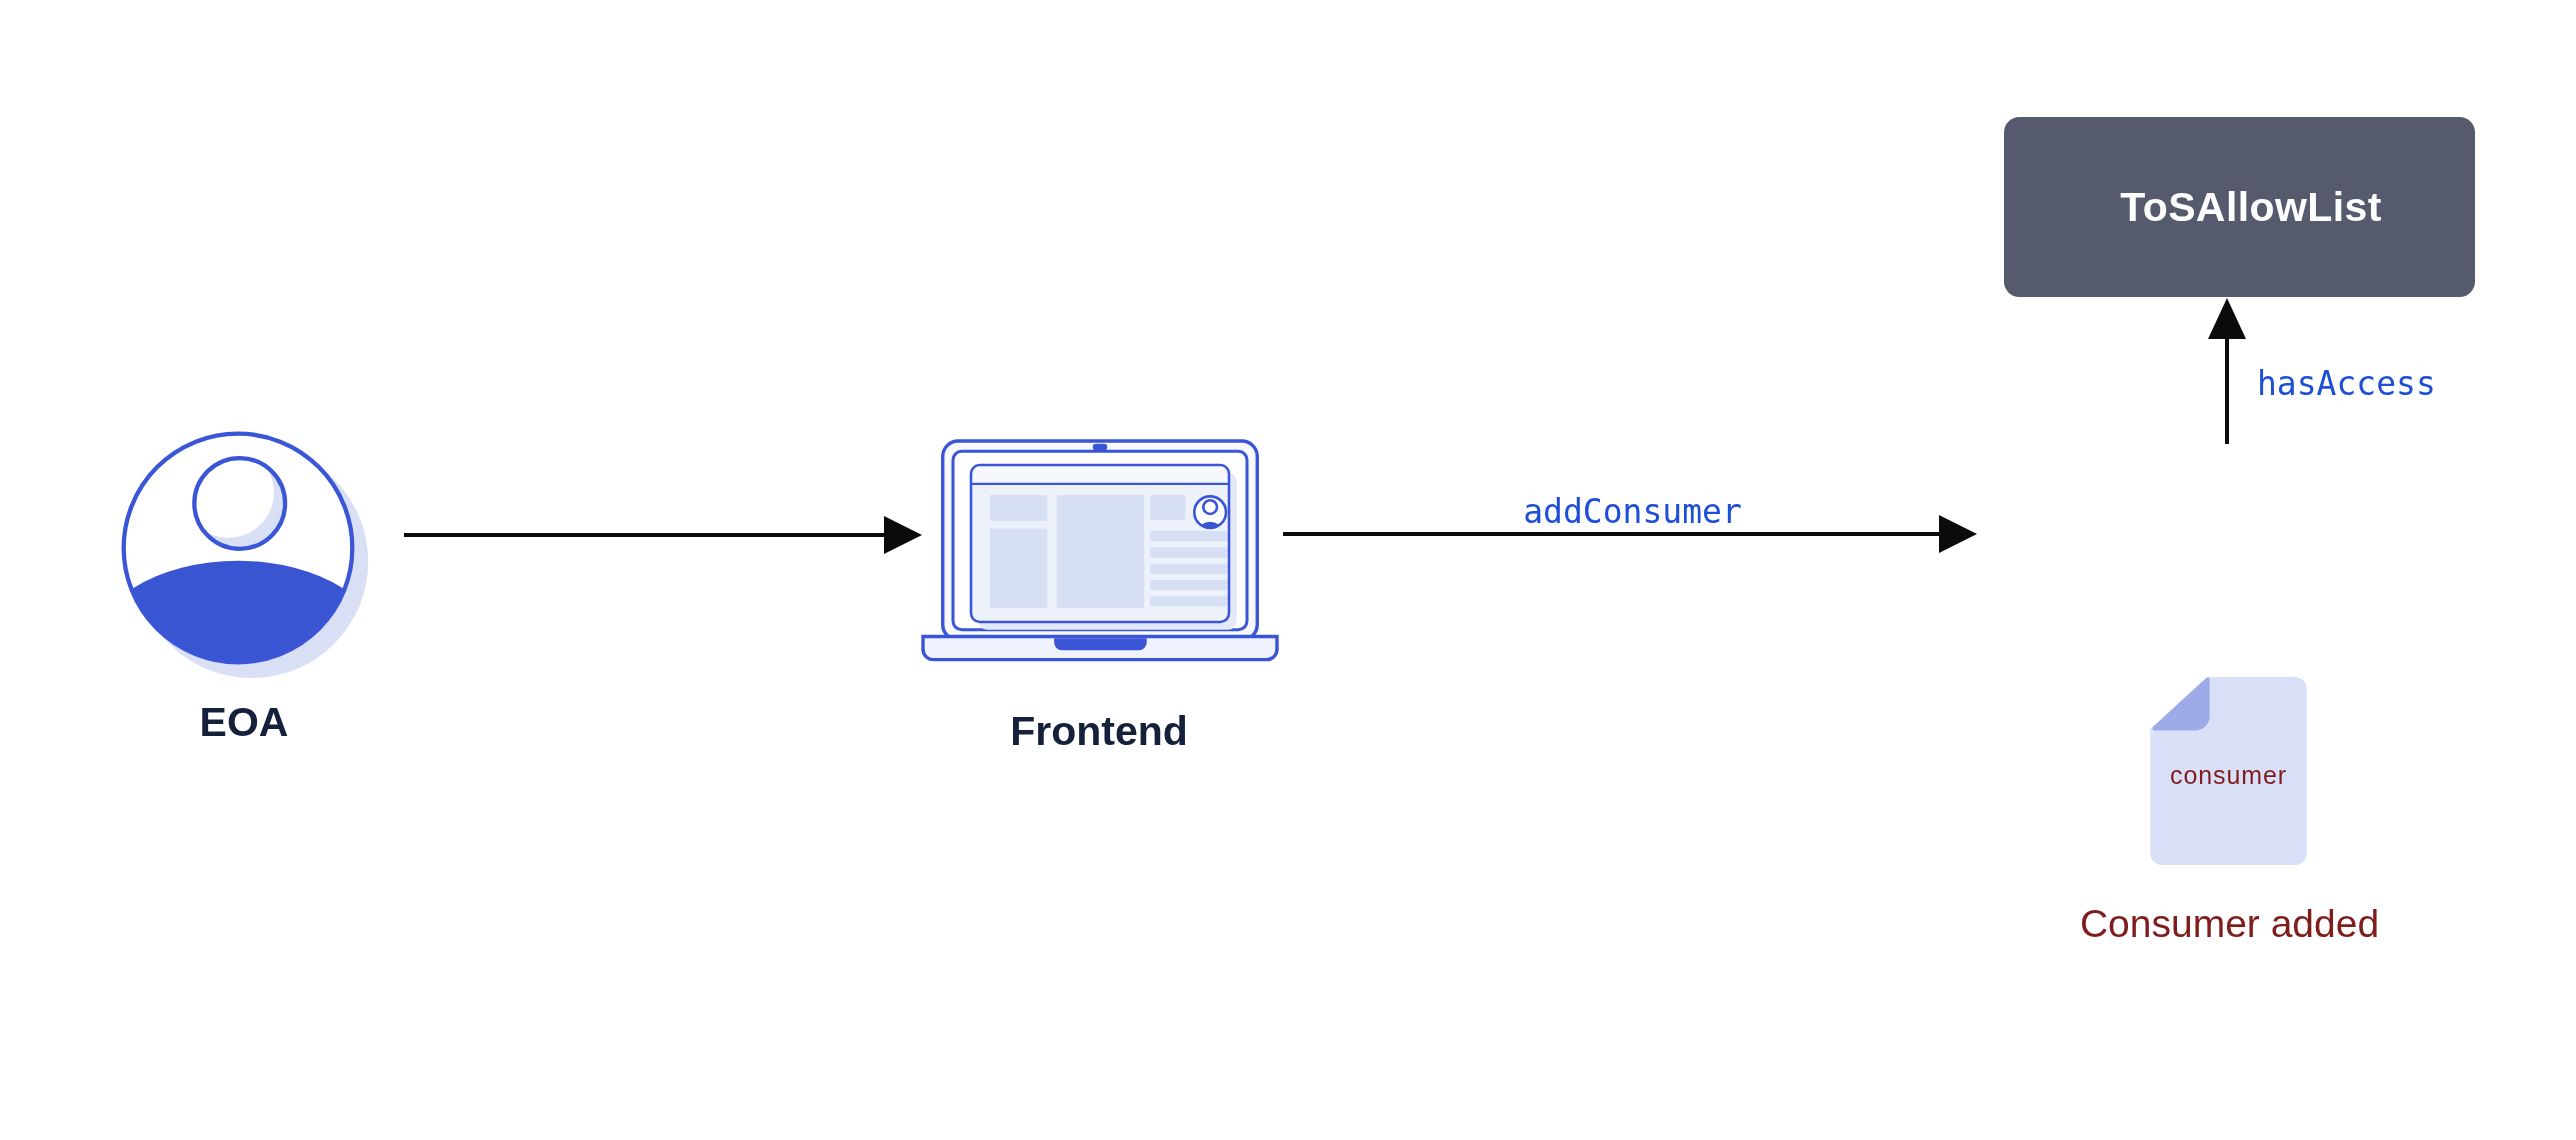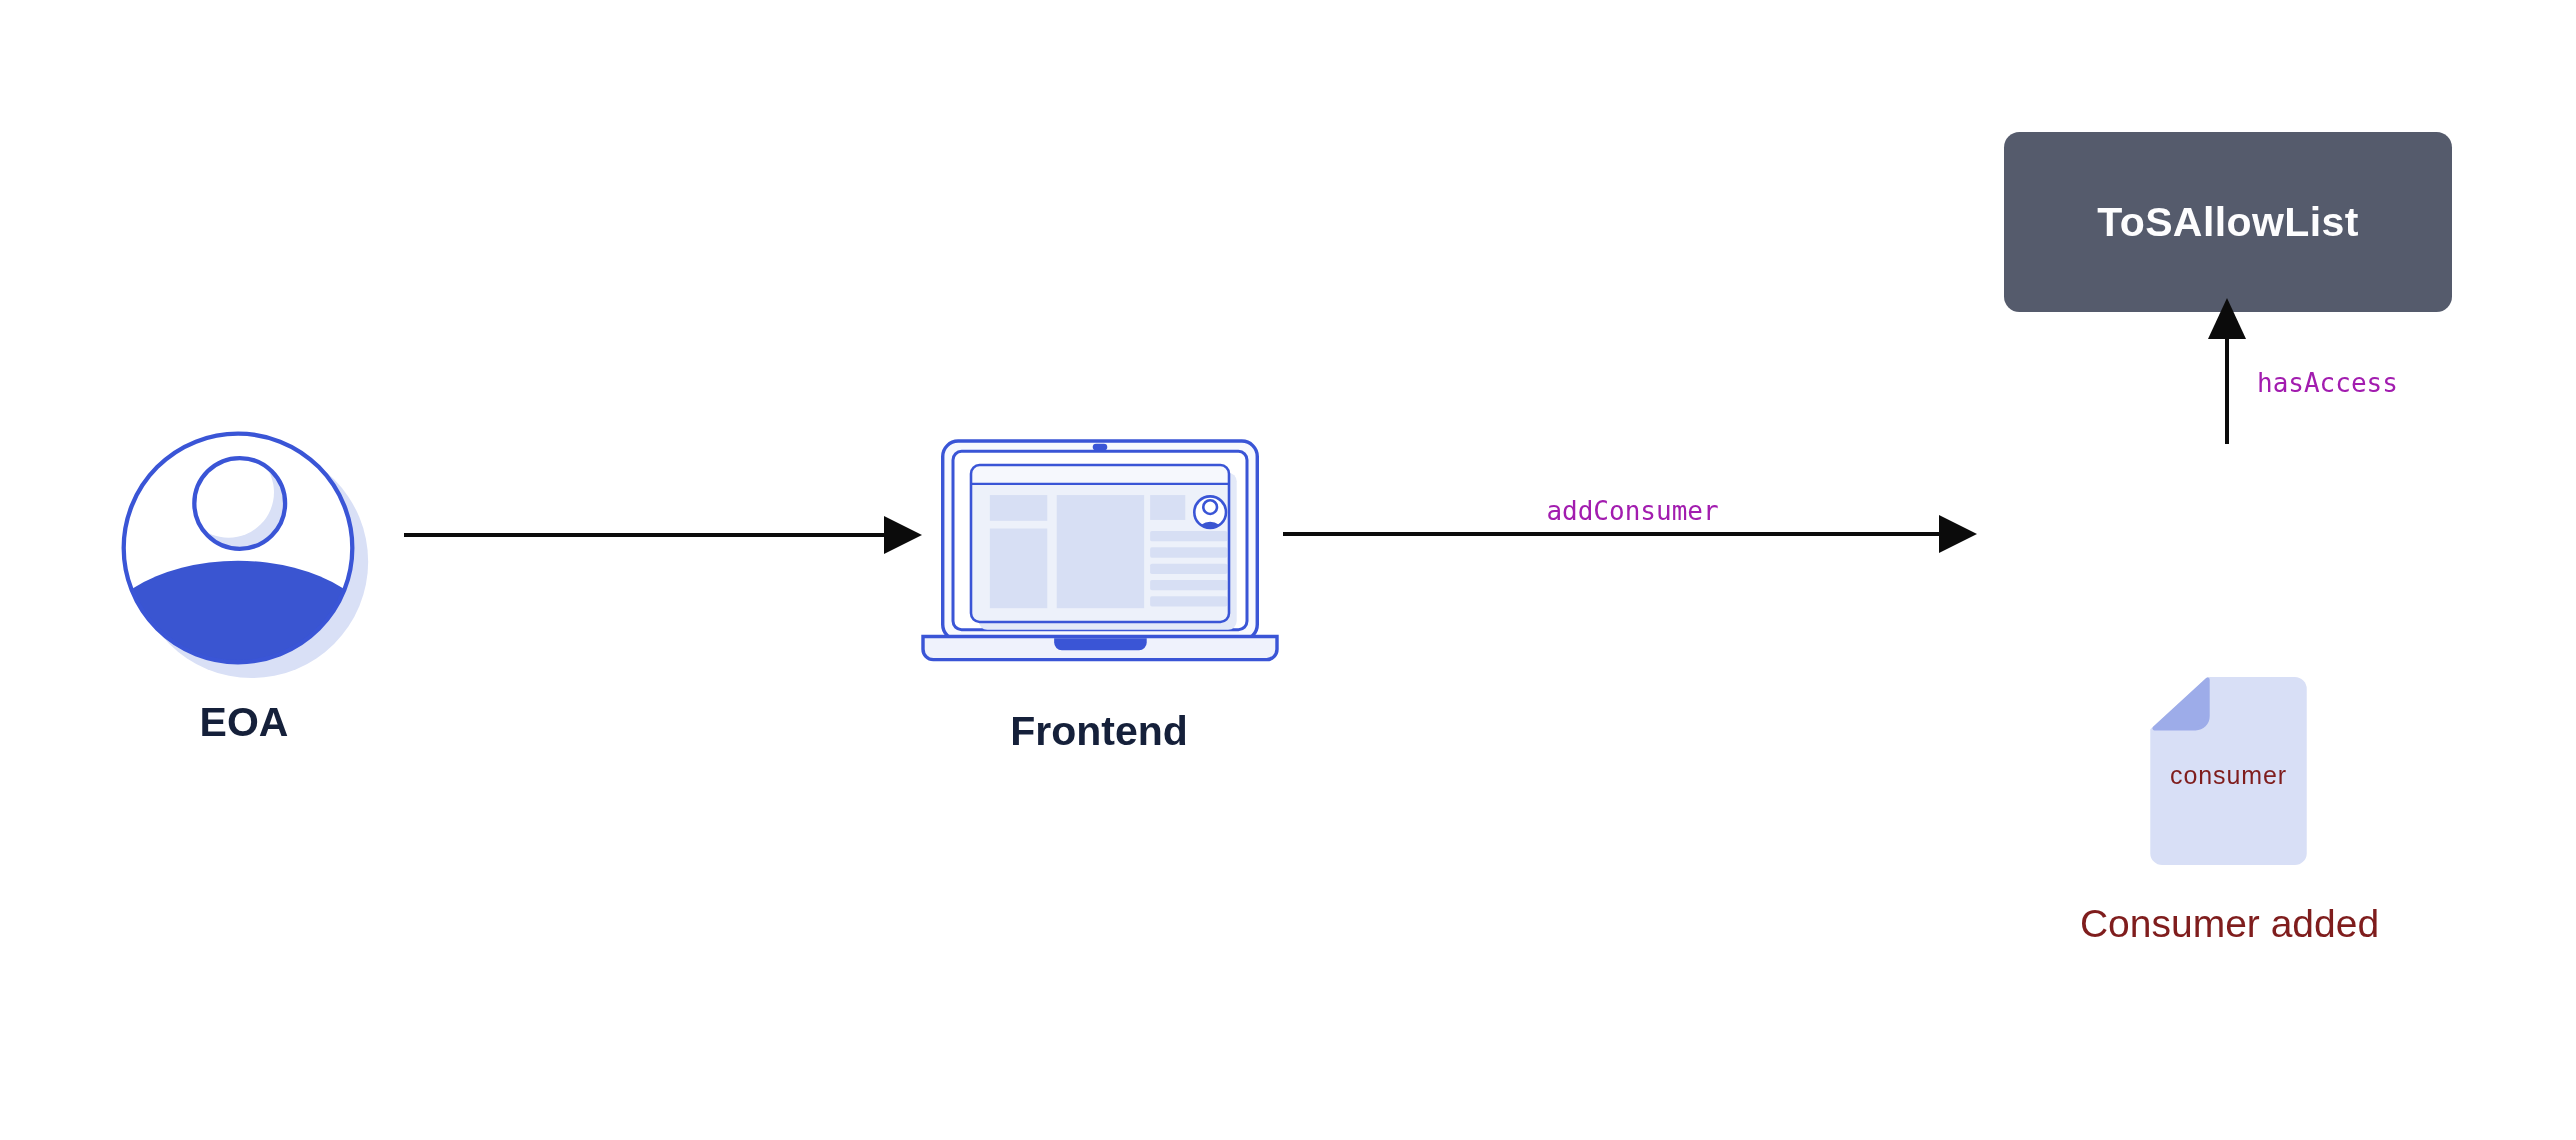--- a/index.html
+++ b/index.html
@@ -10,31 +10,31 @@
   .abs{position:absolute;}
   
   .node-box{
     position:absolute;width:448px;background:#555B6C;border-radius:15.4px;
     display:flex;align-items:center;justify-content:center;
   }
   .node-box .box-label{
     color:#FDFDFE;font-weight:bold;font-size:41px;letter-spacing:0.4px;
     font-family:"Liberation Sans", sans-serif;
   }
-  #tos-box{left:2004px;top:132px;height:180px;}
+  #tos-box{left:2004px;top:117px;height:180px;padding-left:23px;}
   #router-box{left:2004px;top:446px;height:176px;}
   
   .node-caption{
     position:absolute;color:#15203A;font-weight:bold;font-size:41px;
     text-align:center;line-height:43px;height:43px;
   }
   
   .edge-label{
     position:absolute;font-family:"DejaVu Sans Mono", monospace;
-    font-size:26px;color:#a21caf;height:39px;line-height:39px;white-space:nowrap;
+    font-size:33px;color:#1d4ed8;height:39px;line-height:39px;white-space:nowrap;
   }
   
   .arrow-line-h{position:absolute;height:4.3px;background:#0B0B0B;}
   .arrow-line-v{position:absolute;width:4.3px;background:#0B0B0B;}
   .arrow-head-right{
     position:absolute;width:0;height:0;
     border-top:19px solid transparent;border-bottom:19px solid transparent;
     border-left:38px solid #0B0B0B;
   }
   .arrow-head-up{

